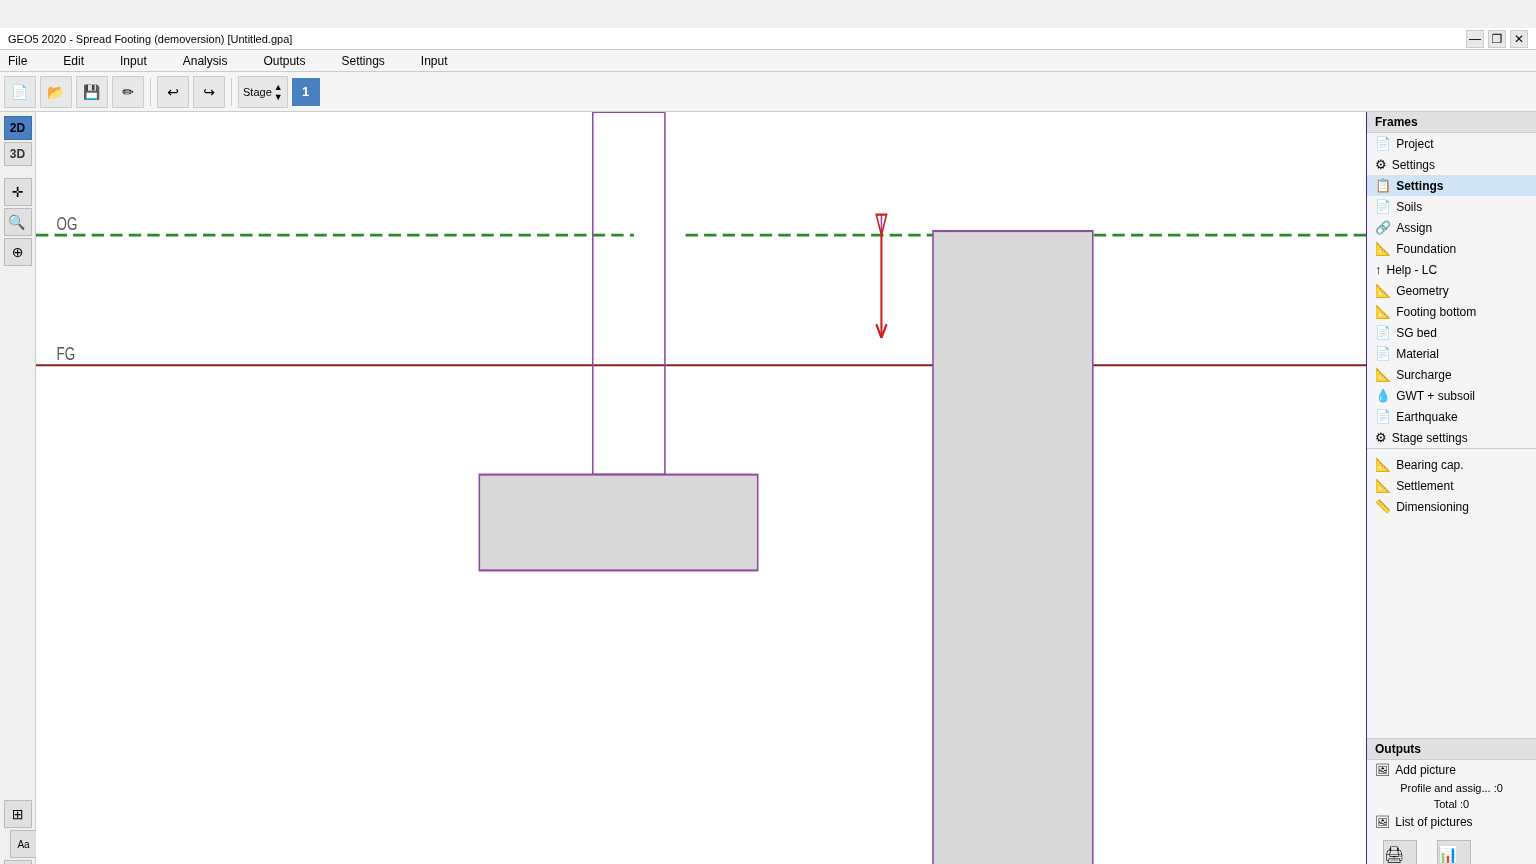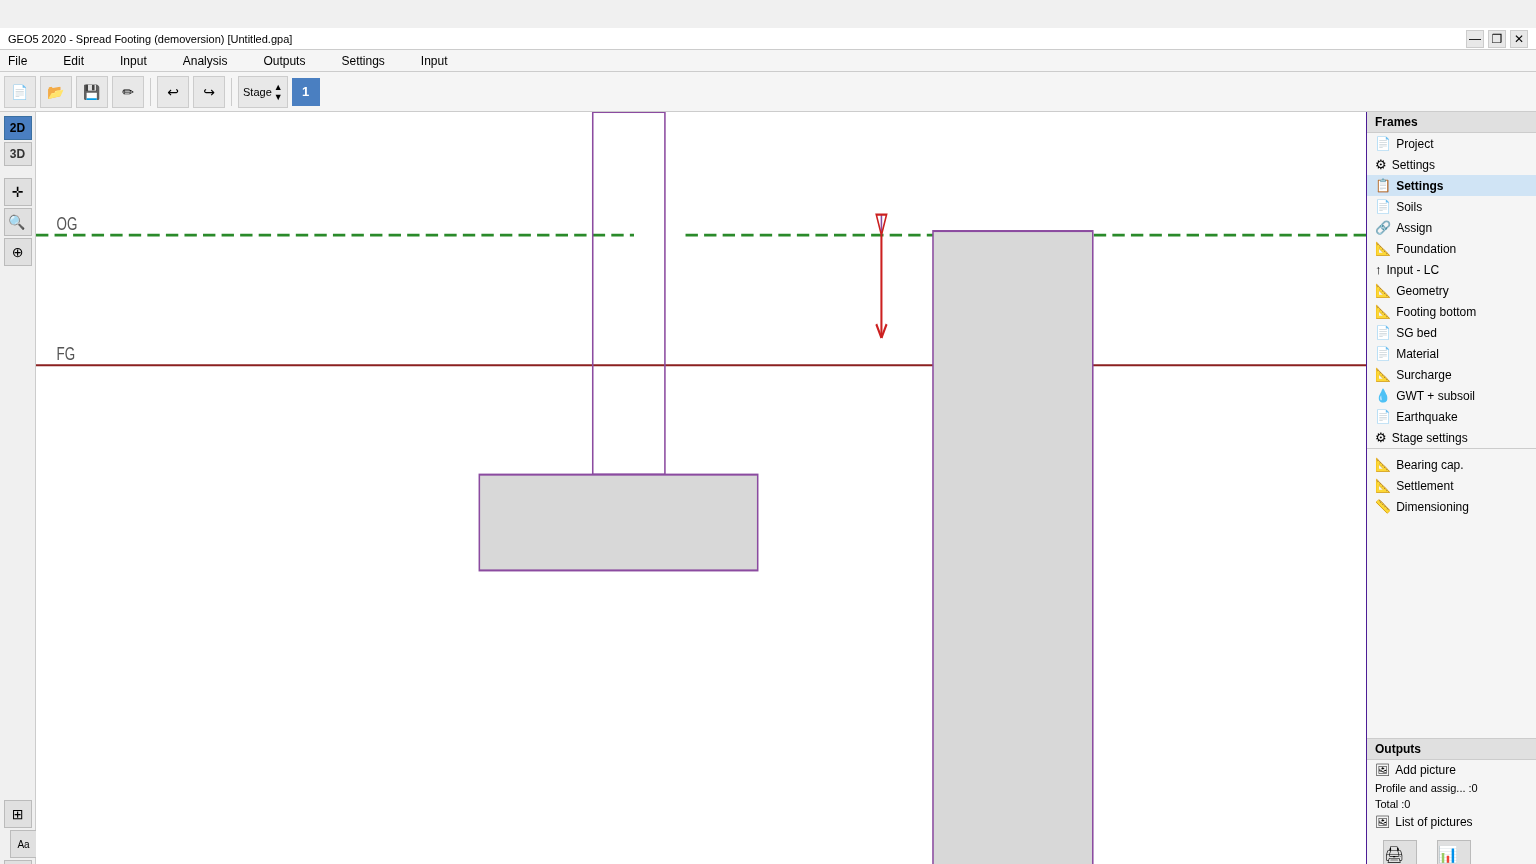--- a/index.html
+++ b/index.html
@@ -140,21 +140,21 @@
       border-top: 1px solid #ccc;
       margin-top: auto;
     }
     .output-item {
       display: flex; align-items: center;
       padding: 3px 8px;
       cursor: pointer;
       font-size: 12px;
       gap: 5px;
     }
-    .output-row { display: flex; justify-content: flex-start; padding: 2px 8px; font-size: 11px; }
+    .output-row { display: flex; justify-content: center; padding: 2px 8px; font-size: 11px; }
 
     
     .print-btn {
       display: flex; align-items: center; gap: 3px;
       background: #e0e0e0; border: 1px solid #bbb;
       padding: 2px 8px; cursor: pointer; font-size: 11px;
       margin: 2px 8px;
     }
 
     
@@ -273,21 +273,21 @@
     <div class="right-item">
       <span class="icon">🔗</span>
       <span>Assign</span>
     </div>
     <div class="right-item">
       <span class="icon">📐</span>
       <span>Foundation</span>
     </div>
     <div class="right-item">
       <span class="icon">↑</span>
-      <span>Input - LC</span>
+      <span>Help - LC</span>
     </div>
     <div class="right-item">
       <span class="icon">📐</span>
       <span>Geometry</span>
     </div>
     <div class="right-item">
       <span class="icon">📐</span>
       <span>Footing bottom</span>
     </div>
     <div class="right-item">

